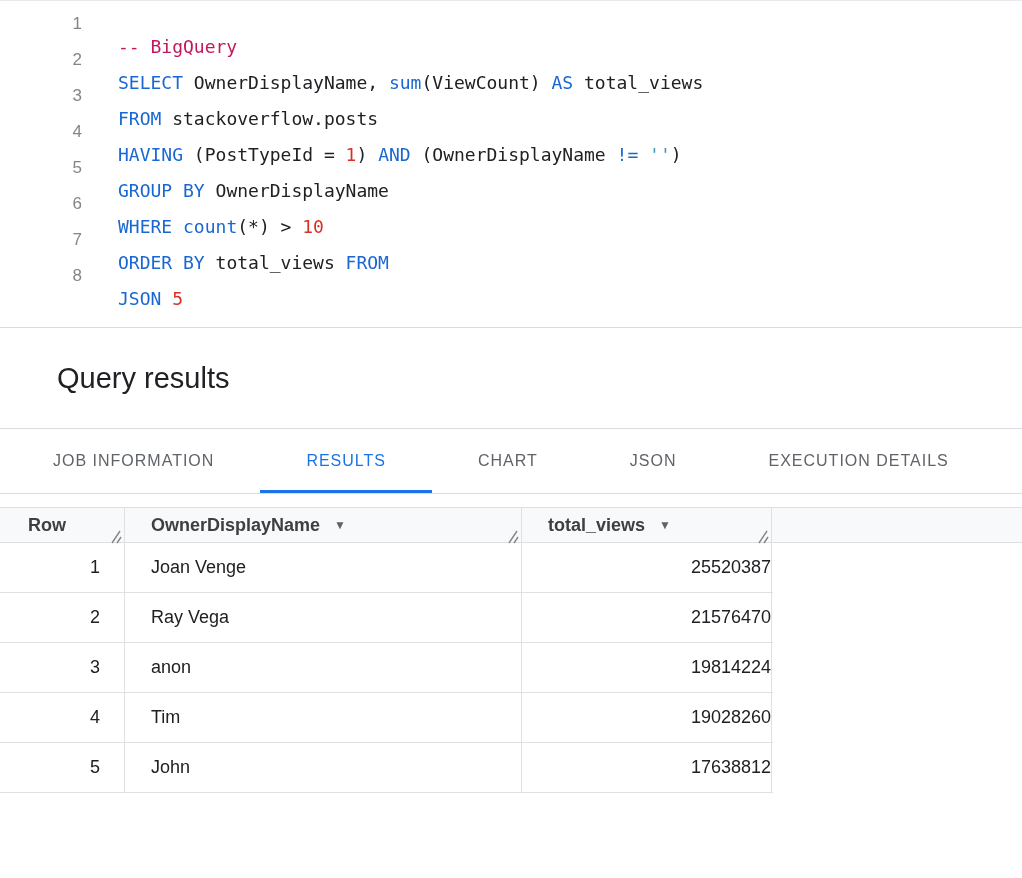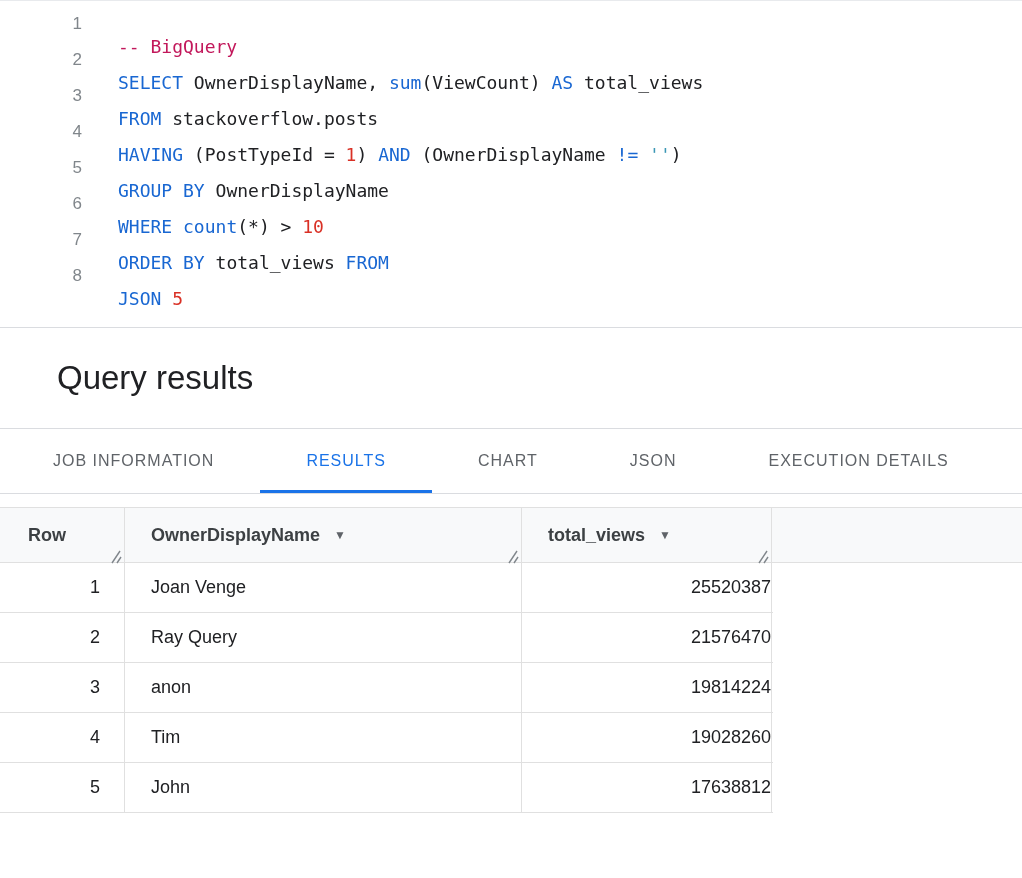--- a/index.html
+++ b/index.html
@@ -30,42 +30,42 @@
   .tok-kw      { color: var(--keyword, #1967d2); }
   .tok-comment { color: var(--comment, #c2185b); }
   .tok-num     { color: var(--number, #d93025); }
   .tok-str     { color: var(--string, #3b97b5); }
 
   
   .title-section {
     height: 101px; display: flex; align-items: center;
     padding-left: 57px; border-bottom: 1px solid #dadce0;
   }
-  .panel-title { font-size: 33px; font-weight: 400; color: var(--text, #202124); }
+  .panel-title { font-size: 29px; font-weight: 400; color: var(--text, #202124); }
 
   
   .tab-bar {
     height: 65px; display: flex; align-items: stretch;
     padding-left: 7px; border-bottom: 1px solid #dadce0; white-space: nowrap;
   }
   .tab {
     display: flex; align-items: center; padding: 0 46px;
     font-size: 16px; font-weight: 500; letter-spacing: 1px;
     color: var(--tab-inactive, #5f6368); cursor: pointer;
   }
   .tab.active {
     color: var(--accent, #1a73e8);
     box-shadow: inset 0 -3px 0 var(--accent, #1a73e8);
   }
 
   
   .table { margin-top: 13px; }
   .thead {
     display: grid; grid-template-columns: 125px 397px 250px 1fr;
-    height: 56px; background: var(--header-bg, #f8f9fa);
+    height: 36px; background: var(--header-bg, #f8f9fa);
     border-top: 1px solid var(--border, #e0e0e0);
     border-bottom: 1px solid var(--border, #e0e0e0);
   }
   .th {
     position: relative; display: flex; align-items: center;
     border-right: 1px solid var(--border, #e0e0e0);
     font-weight: bold; font-size: 18px; color: #3c4043; padding-left: 26px;
   }
   .th.th-row { padding-left: 28px; }
   .th.th-filler { border-right: none; padding-left: 0; }
@@ -167,21 +167,21 @@
     <div class="th th-filler"></div>
   </div>
   <div class="tbody">
       <div class="tr">
         <div class="td row-num">1</div>
         <div class="td owner">Joan Venge</div>
         <div class="td views">25520387</div>
       </div>
       <div class="tr">
         <div class="td row-num">2</div>
-        <div class="td owner">Ray Query</div>
+        <div class="td owner">Ray Vega</div>
         <div class="td views">21576470</div>
       </div>
       <div class="tr">
         <div class="td row-num">3</div>
         <div class="td owner">anon</div>
         <div class="td views">19814224</div>
       </div>
       <div class="tr">
         <div class="td row-num">4</div>
         <div class="td owner">Tim</div>

